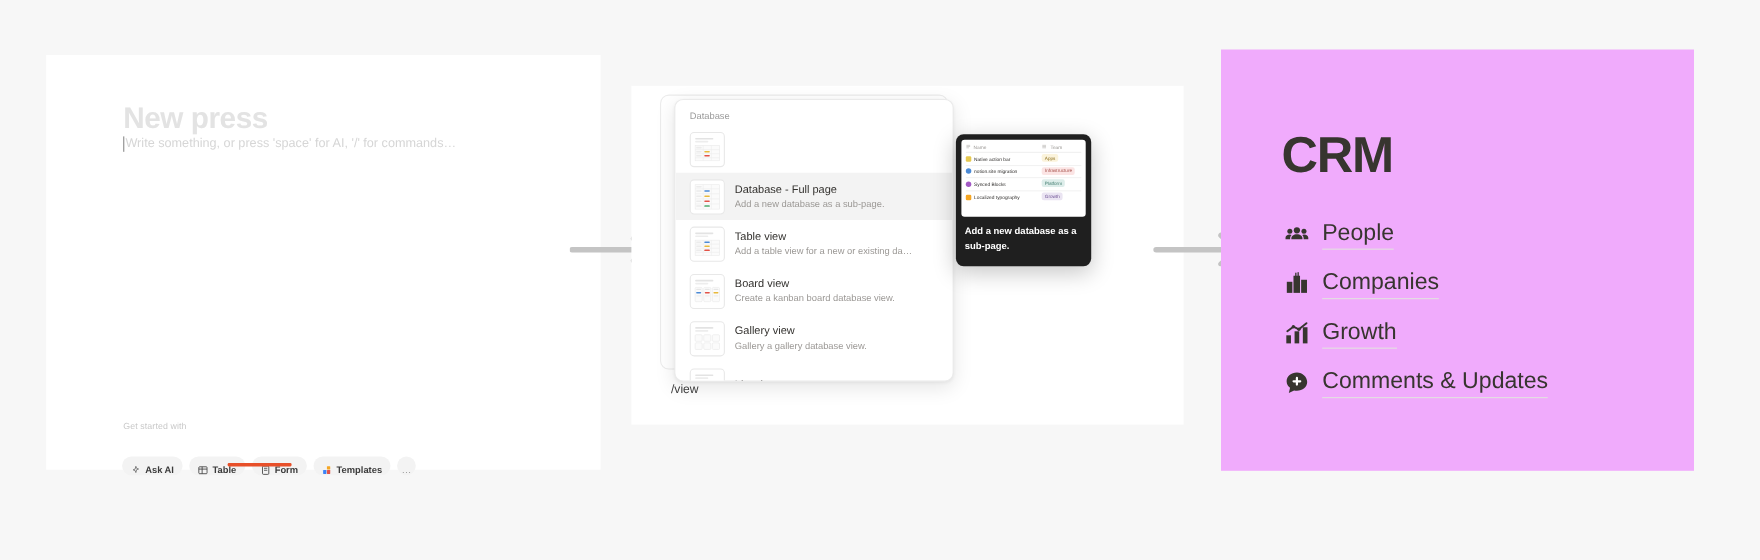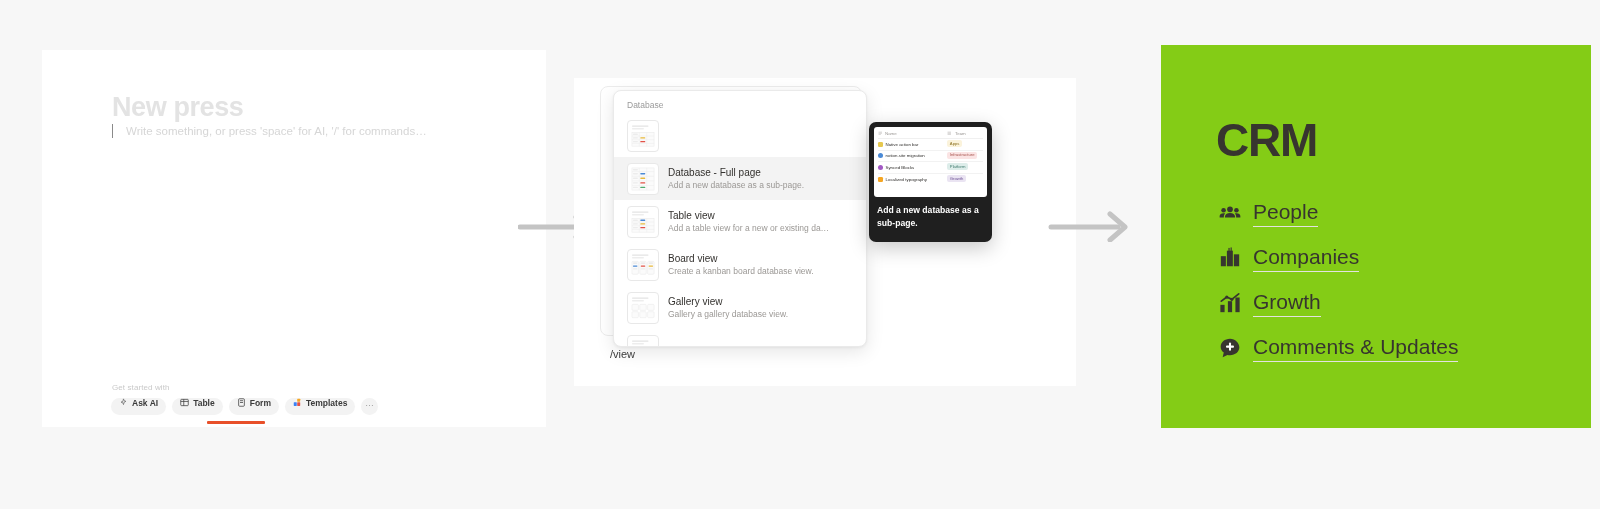--- a/index.html
+++ b/index.html
@@ -20,36 +20,37 @@
   #p1-title {
     position: absolute; left: 70px; top: 42px;
     font-size: 27px; font-weight: bold; color: #e3e3e3;
     letter-spacing: -0.4px;
   }
   #p1-placeholder-row {
     position: absolute; left: 70px; top: 73px;
     display: flex; align-items: center; height: 16px;
   }
   #p1-caret { width: 1px; height: 14px; background: #8a8a8a; margin-right: 1px; }
-  #p1-placeholder { font-size: 11.5px; color: #d6d6d6; white-space: nowrap; padding-left: 12px; }
+  #p1-placeholder { font-size: 11.5px; color: #d6d6d6; white-space: nowrap; }
 
   #p1-getstarted {
     position: absolute; left: 70px; top: 333px;
     font-size: 8px; color: #c9c9c9; letter-spacing: 0.1px;
   }
   #p1-buttons {
     position: absolute; left: 69px; top: 348px;
     display: flex; align-items: center; gap: 6px;
   }
   .chip {
-    display: flex; align-items: flex-start; gap: 4px;
+    display: flex; align-items: flex-end; gap: 4px;
     height: 17px; padding: 0 8px;
     background: #f3f3f3; border-radius: 9px;
     font-size: 8.5px; color: #3b3b3b; font-weight: 600;
     white-space: nowrap;
+    margin-top: 17px;
   }
   .chip-dots {
     width: 17px; height: 17px; padding: 0;
     justify-content: center; font-size: 9px; color: #9a9a9a;
     letter-spacing: 1px; font-weight: 400;
   }
   .chip-ico { width: 9px; height: 9px; display: block; flex: none; }
   #p1-underline {
     position: absolute; left: 165px; top: 371px;
     width: 58px; height: 3px; background: #e8502a; border-radius: 1px;
@@ -137,23 +138,23 @@
     max-width: 34px; overflow: hidden; white-space: nowrap;
   }
   .tt-gi { width: 4.5px; height: 4.5px; flex: none; display: block; }
   #tip-text {
     margin-top: 7px; padding: 0 3px;
     font-size: 8.6px; font-weight: bold; color: #ffffff; line-height: 12.5px;
   }
 
   
   #panel3 {
-    position: absolute; left: 1161px; top: 45px;
+    position: absolute; left: 1110px; top: 45px;
     width: 430px; height: 383px;
-    background: #84cc16;
+    background: #f0abfc;
   }
   #crm-title {
     position: absolute; left: 55px; top: 68px;
     font-size: 46px; font-weight: bold; color: #37352f;
     letter-spacing: -1.2px;
   }
   #crm-list { position: absolute; left: 58px; top: 145px; }
   .crm-item {
     display: flex; align-items: center; gap: 12px;
     height: 45px;

